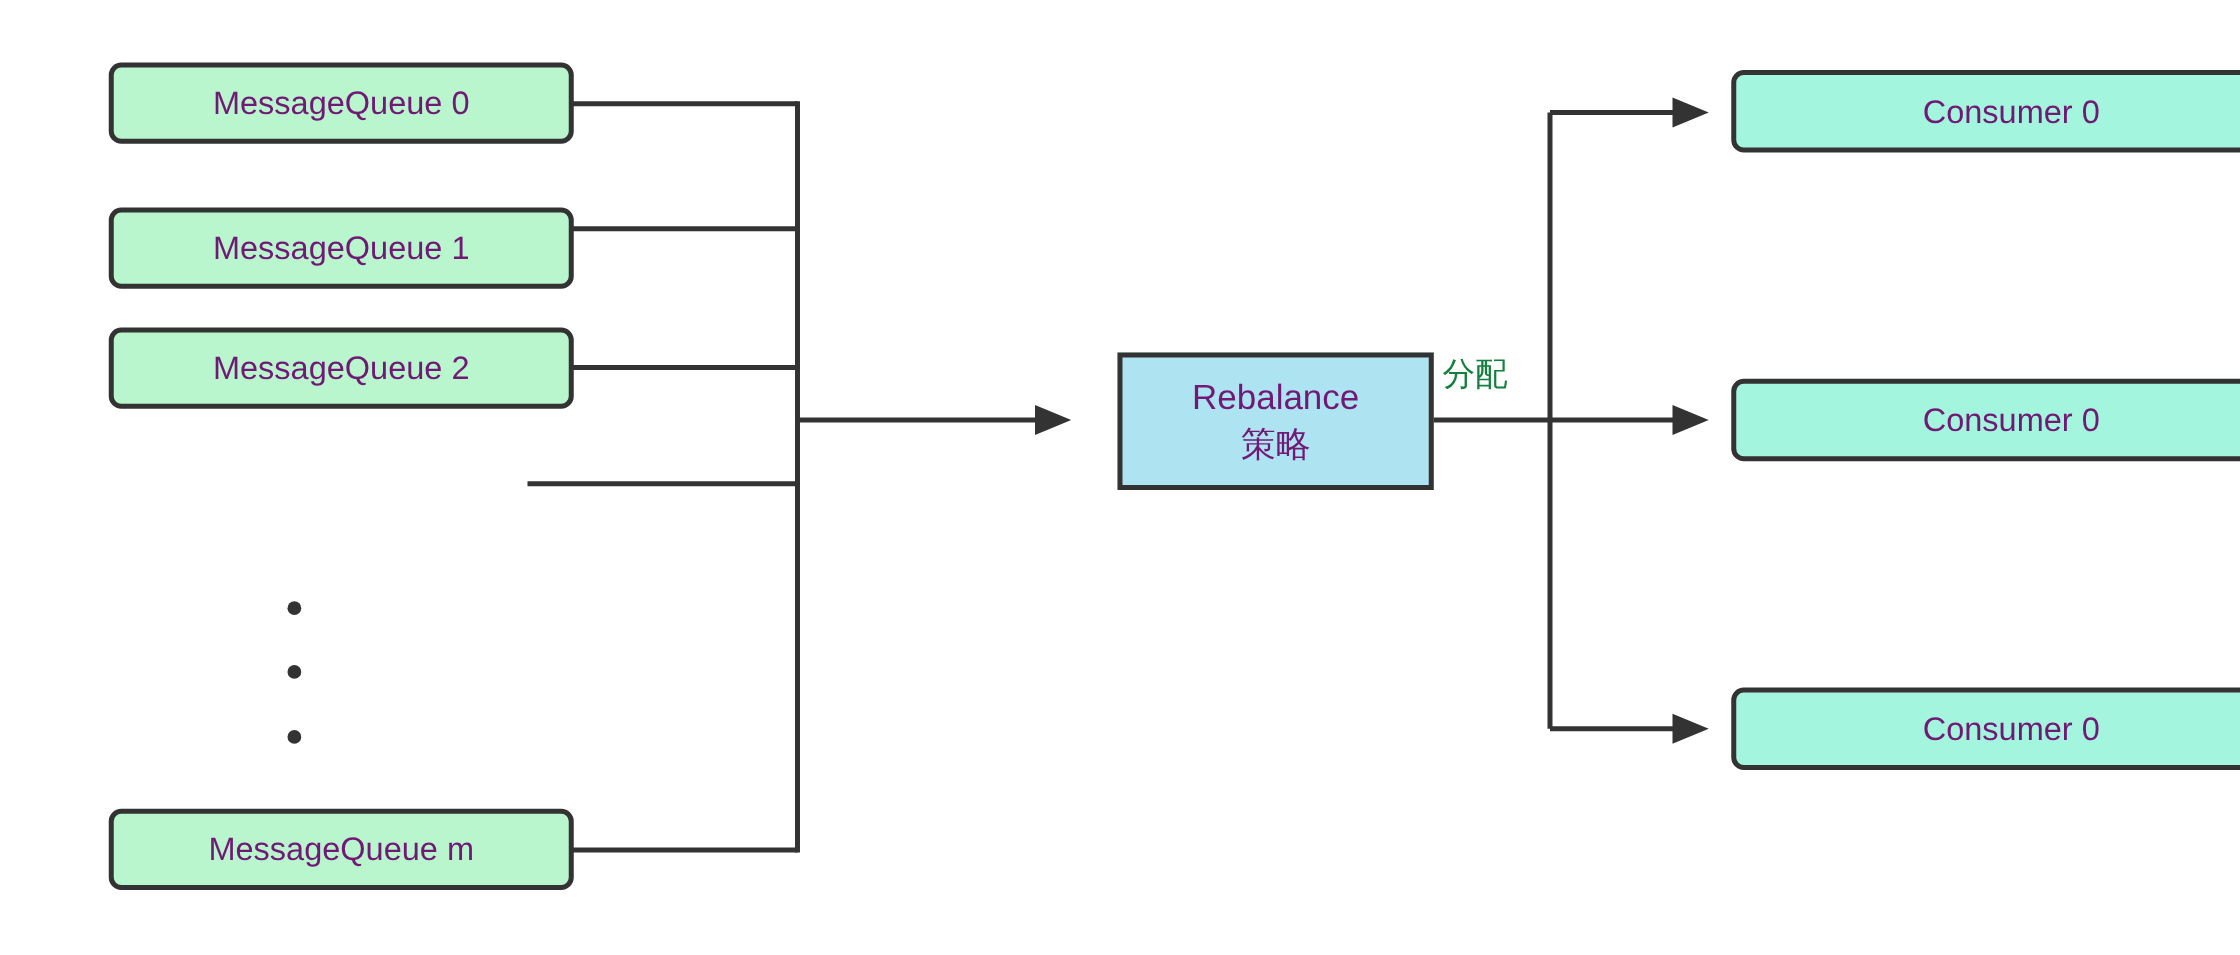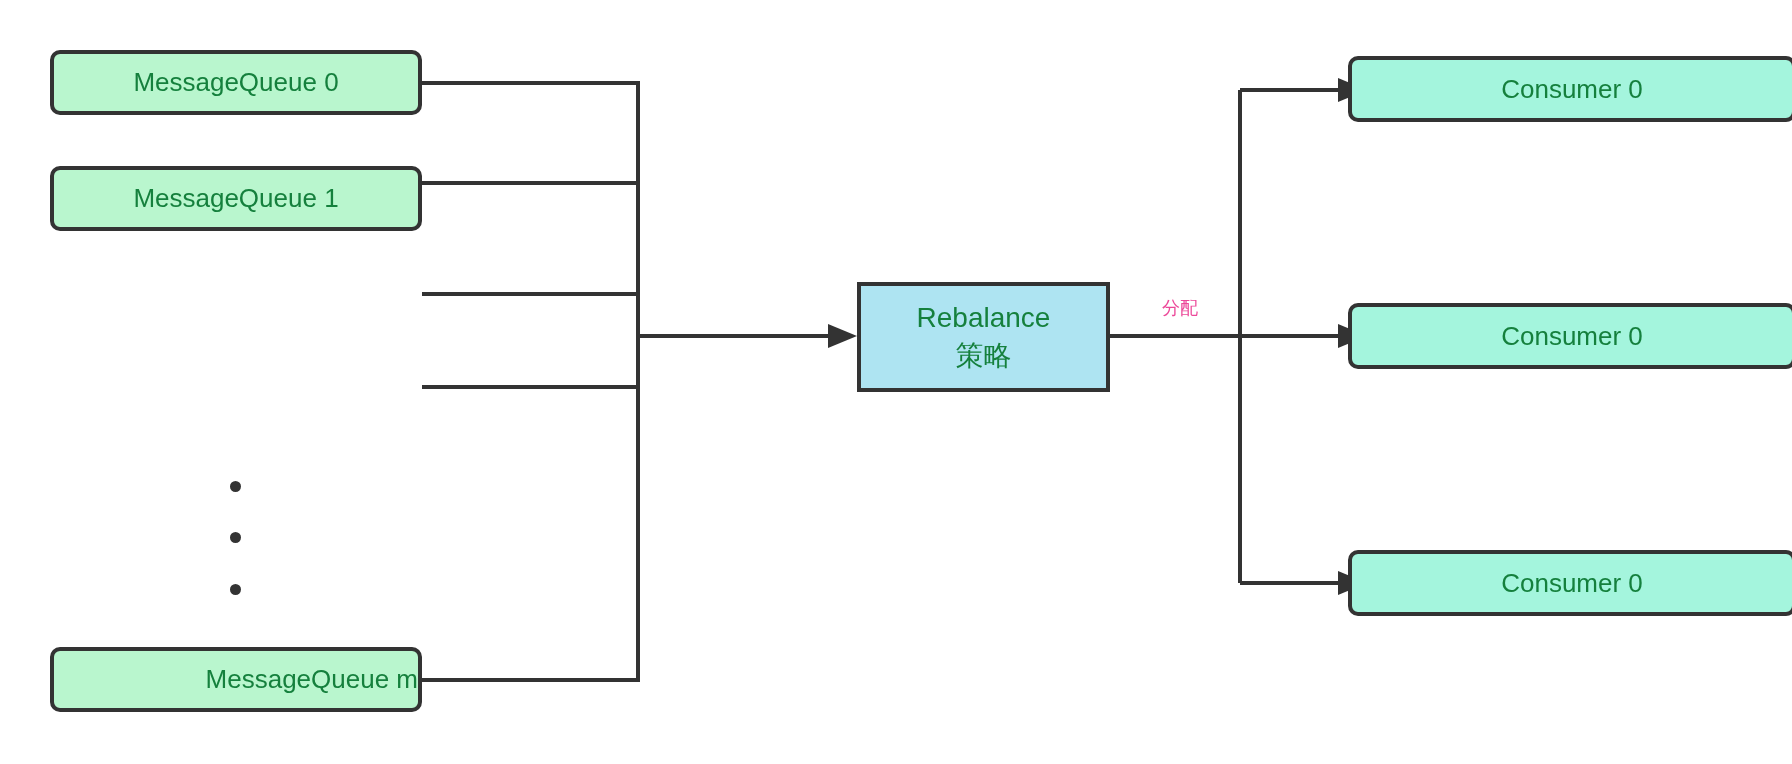--- a/index.html
+++ b/index.html
@@ -20,37 +20,38 @@
     left: 0; top: 0;
     width: 1792px;
     height: 764px;
   }
   .node {
     position: absolute;
     box-sizing: border-box;
     display: flex;
     align-items: center;
     justify-content: center;
-    color: #15803d;
+    color: #701a75;
     font-size: 26px;
     text-align: center;
+    margin-left: 37px;
   }
   .queue {
     left: 50px;
     width: 372px;
     height: 65px;
     background: #b9f6ce;
     border: 4px solid #333333;
     border-radius: 10px;
   }
   .q0 { top: 50px; }
   .q1 { top: 166px; }
   .q2 { top: 262px; }
   .q3 { top: 355px; }
-  .q4 { top: 647px; justify-content: flex-end; }
+  .q4 { top: 647px; }
   .consumer {
     left: 1348px;
     width: 448px;
     height: 66px;
     background: #a4f5dd;
     border: 4px solid #333333;
     border-radius: 10px;
   }
   .c0 { top: 56px; }
   .c1 { top: 303px; }
@@ -66,23 +67,22 @@
     flex-direction: column;
     line-height: 1.35;
     font-size: 28px;
   }
   .edge-label {
     position: absolute;
     left: 1130px;
     top: 282px;
     width: 100px;
     text-align: center;
-    color: #ec4899;
-    font-size: 18px;
-    margin-top: 14px;
+    color: #15803d;
+    font-size: 26px;
   }
   .dot {
     position: absolute;
     left: 230px;
     width: 11px;
     height: 11px;
     border-radius: 50%;
     background: #333333;
   }
   .dot-1 { top: 481px; }
@@ -117,20 +117,23 @@
       <polygon points="1338,571 1367,583 1338,595"></polygon>
     </g>
   </svg>
 
   <div class="node queue q0">
     <span>MessageQueue 0</span>
   </div>
   <div class="node queue q1">
     <span>MessageQueue 1</span>
   </div>
+  <div class="node queue q2">
+    <span>MessageQueue 2</span>
+  </div>
   <div class="node queue q4">
     <span>MessageQueue m</span>
   </div>
 
   <div class="dot dot-1"></div>
   <div class="dot dot-2"></div>
   <div class="dot dot-3"></div>
 
   <div class="node rebalance">
     <div>Rebalance</div>

